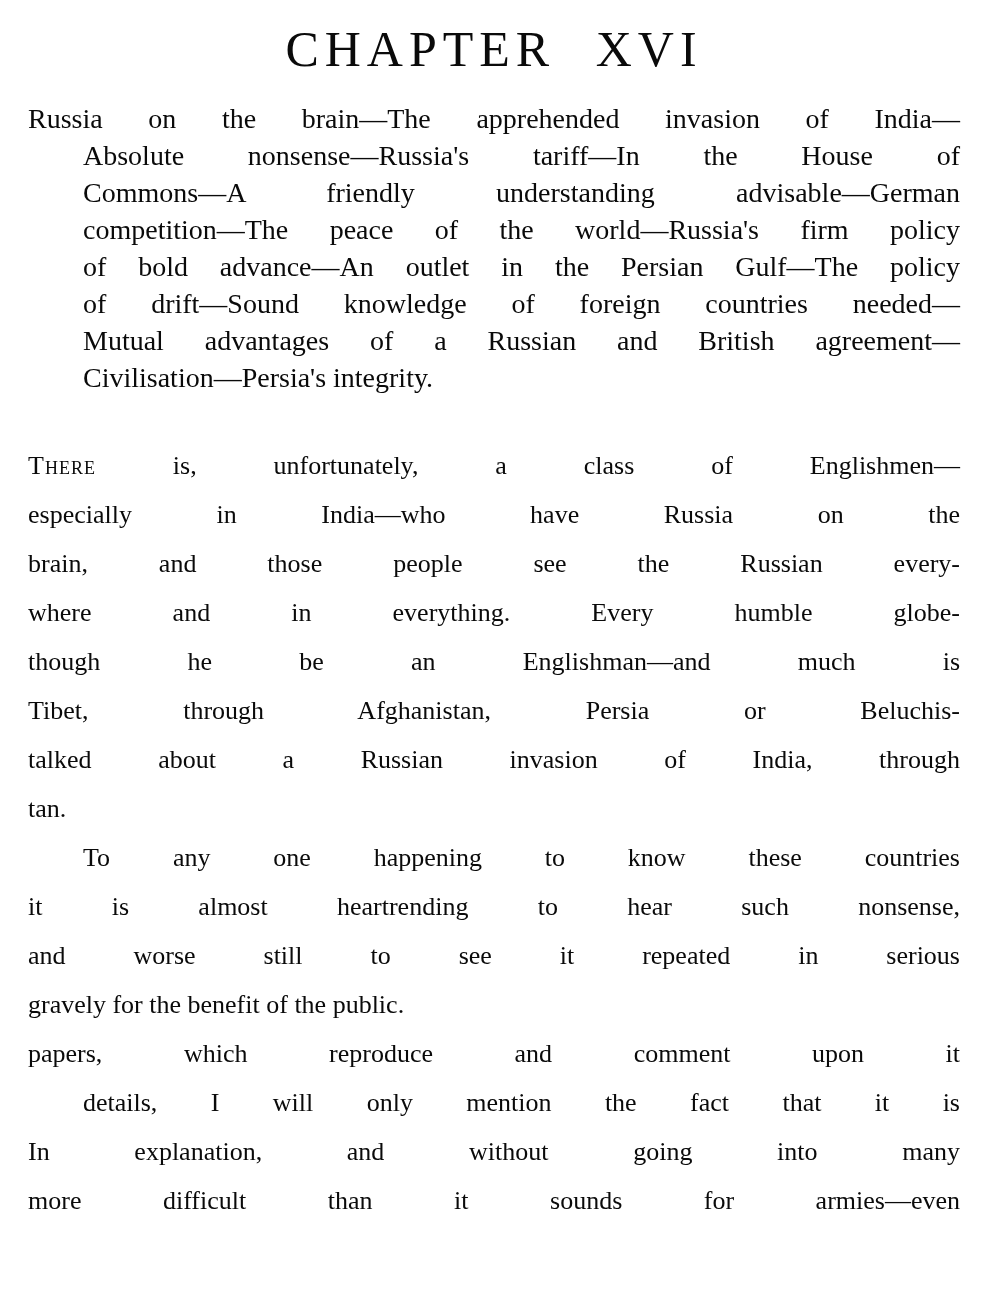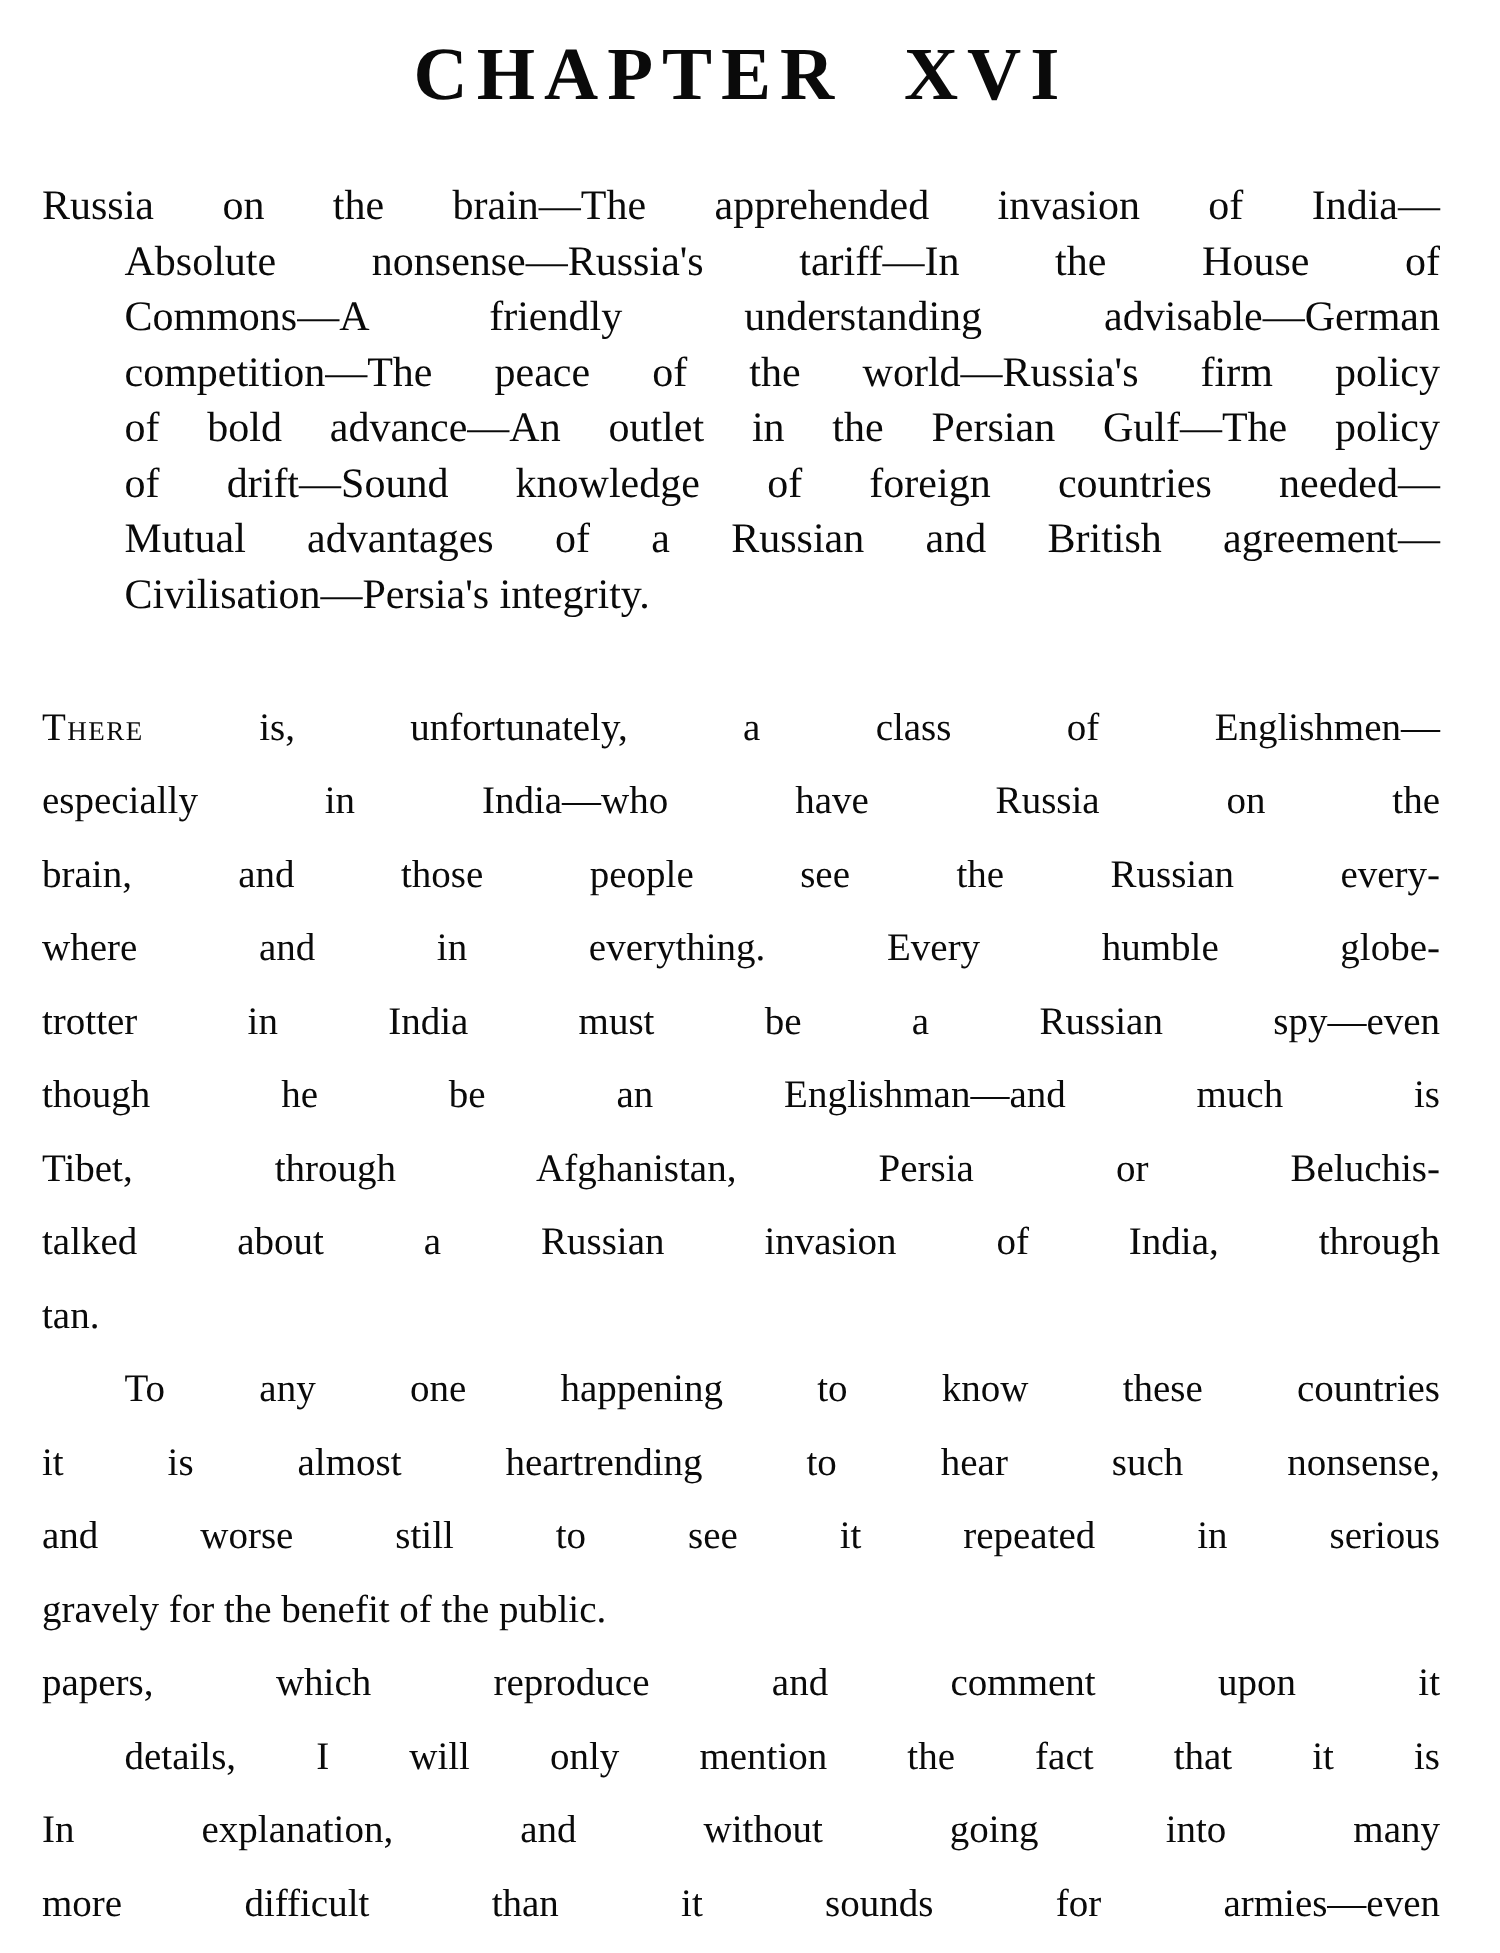--- a/index.html
+++ b/index.html
@@ -17,29 +17,29 @@
     width: 1000px;
     height: 1302px;
     padding: 0 40px 0 28px;
     background: #ffffff;
   }
   
   .title {
     margin-top: 22px;
     font-size: 50px;
     line-height: 1.1;
-    font-weight: bold;
+    font-weight: normal;
     text-align: center;
     letter-spacing: 6px;
     word-spacing: 22px;
     white-space: nowrap;
   }
   
   .summary {
-    margin-top: 42px;
+    margin-top: 23px;
     font-size: 28px;
     line-height: 37px;
   }
   .summary .line {
     padding-left: 55px;
     text-align: justify;
     text-align-last: justify;
   }
   .summary .line:first-child {
     padding-left: 0;
@@ -82,21 +82,20 @@
       <div class="line">Mutual advantages of a Russian and British agreement—</div>
       <div class="line end">Civilisation—Persia's integrity.</div>
     </div>
 
   <div class="bodytext">
     <div class="para">
         <div class="line"><span class="smallcaps">There</span> is, unfortunately, a class of Englishmen—</div>
         <div class="line">especially in India—who have Russia on the</div>
         <div class="line">brain, and those people see the Russian every-</div>
         <div class="line">where and in everything. Every humble globe-</div>
-        <div class="line">trotter in India must be a Russian spy—even</div>
         <div class="line">though he be an Englishman—and much is</div>
         <div class="line">Tibet, through Afghanistan, Persia or Beluchis-</div>
         <div class="line">talked about a Russian invasion of India, through</div>
         <div class="line end">tan.</div>
       </div>
     <div class="para indented">
         <div class="line">To any one happening to know these countries</div>
         <div class="line">it is almost heartrending to hear such nonsense,</div>
         <div class="line">and worse still to see it repeated in serious</div>
         <div class="line end">gravely for the benefit of the public.</div>

